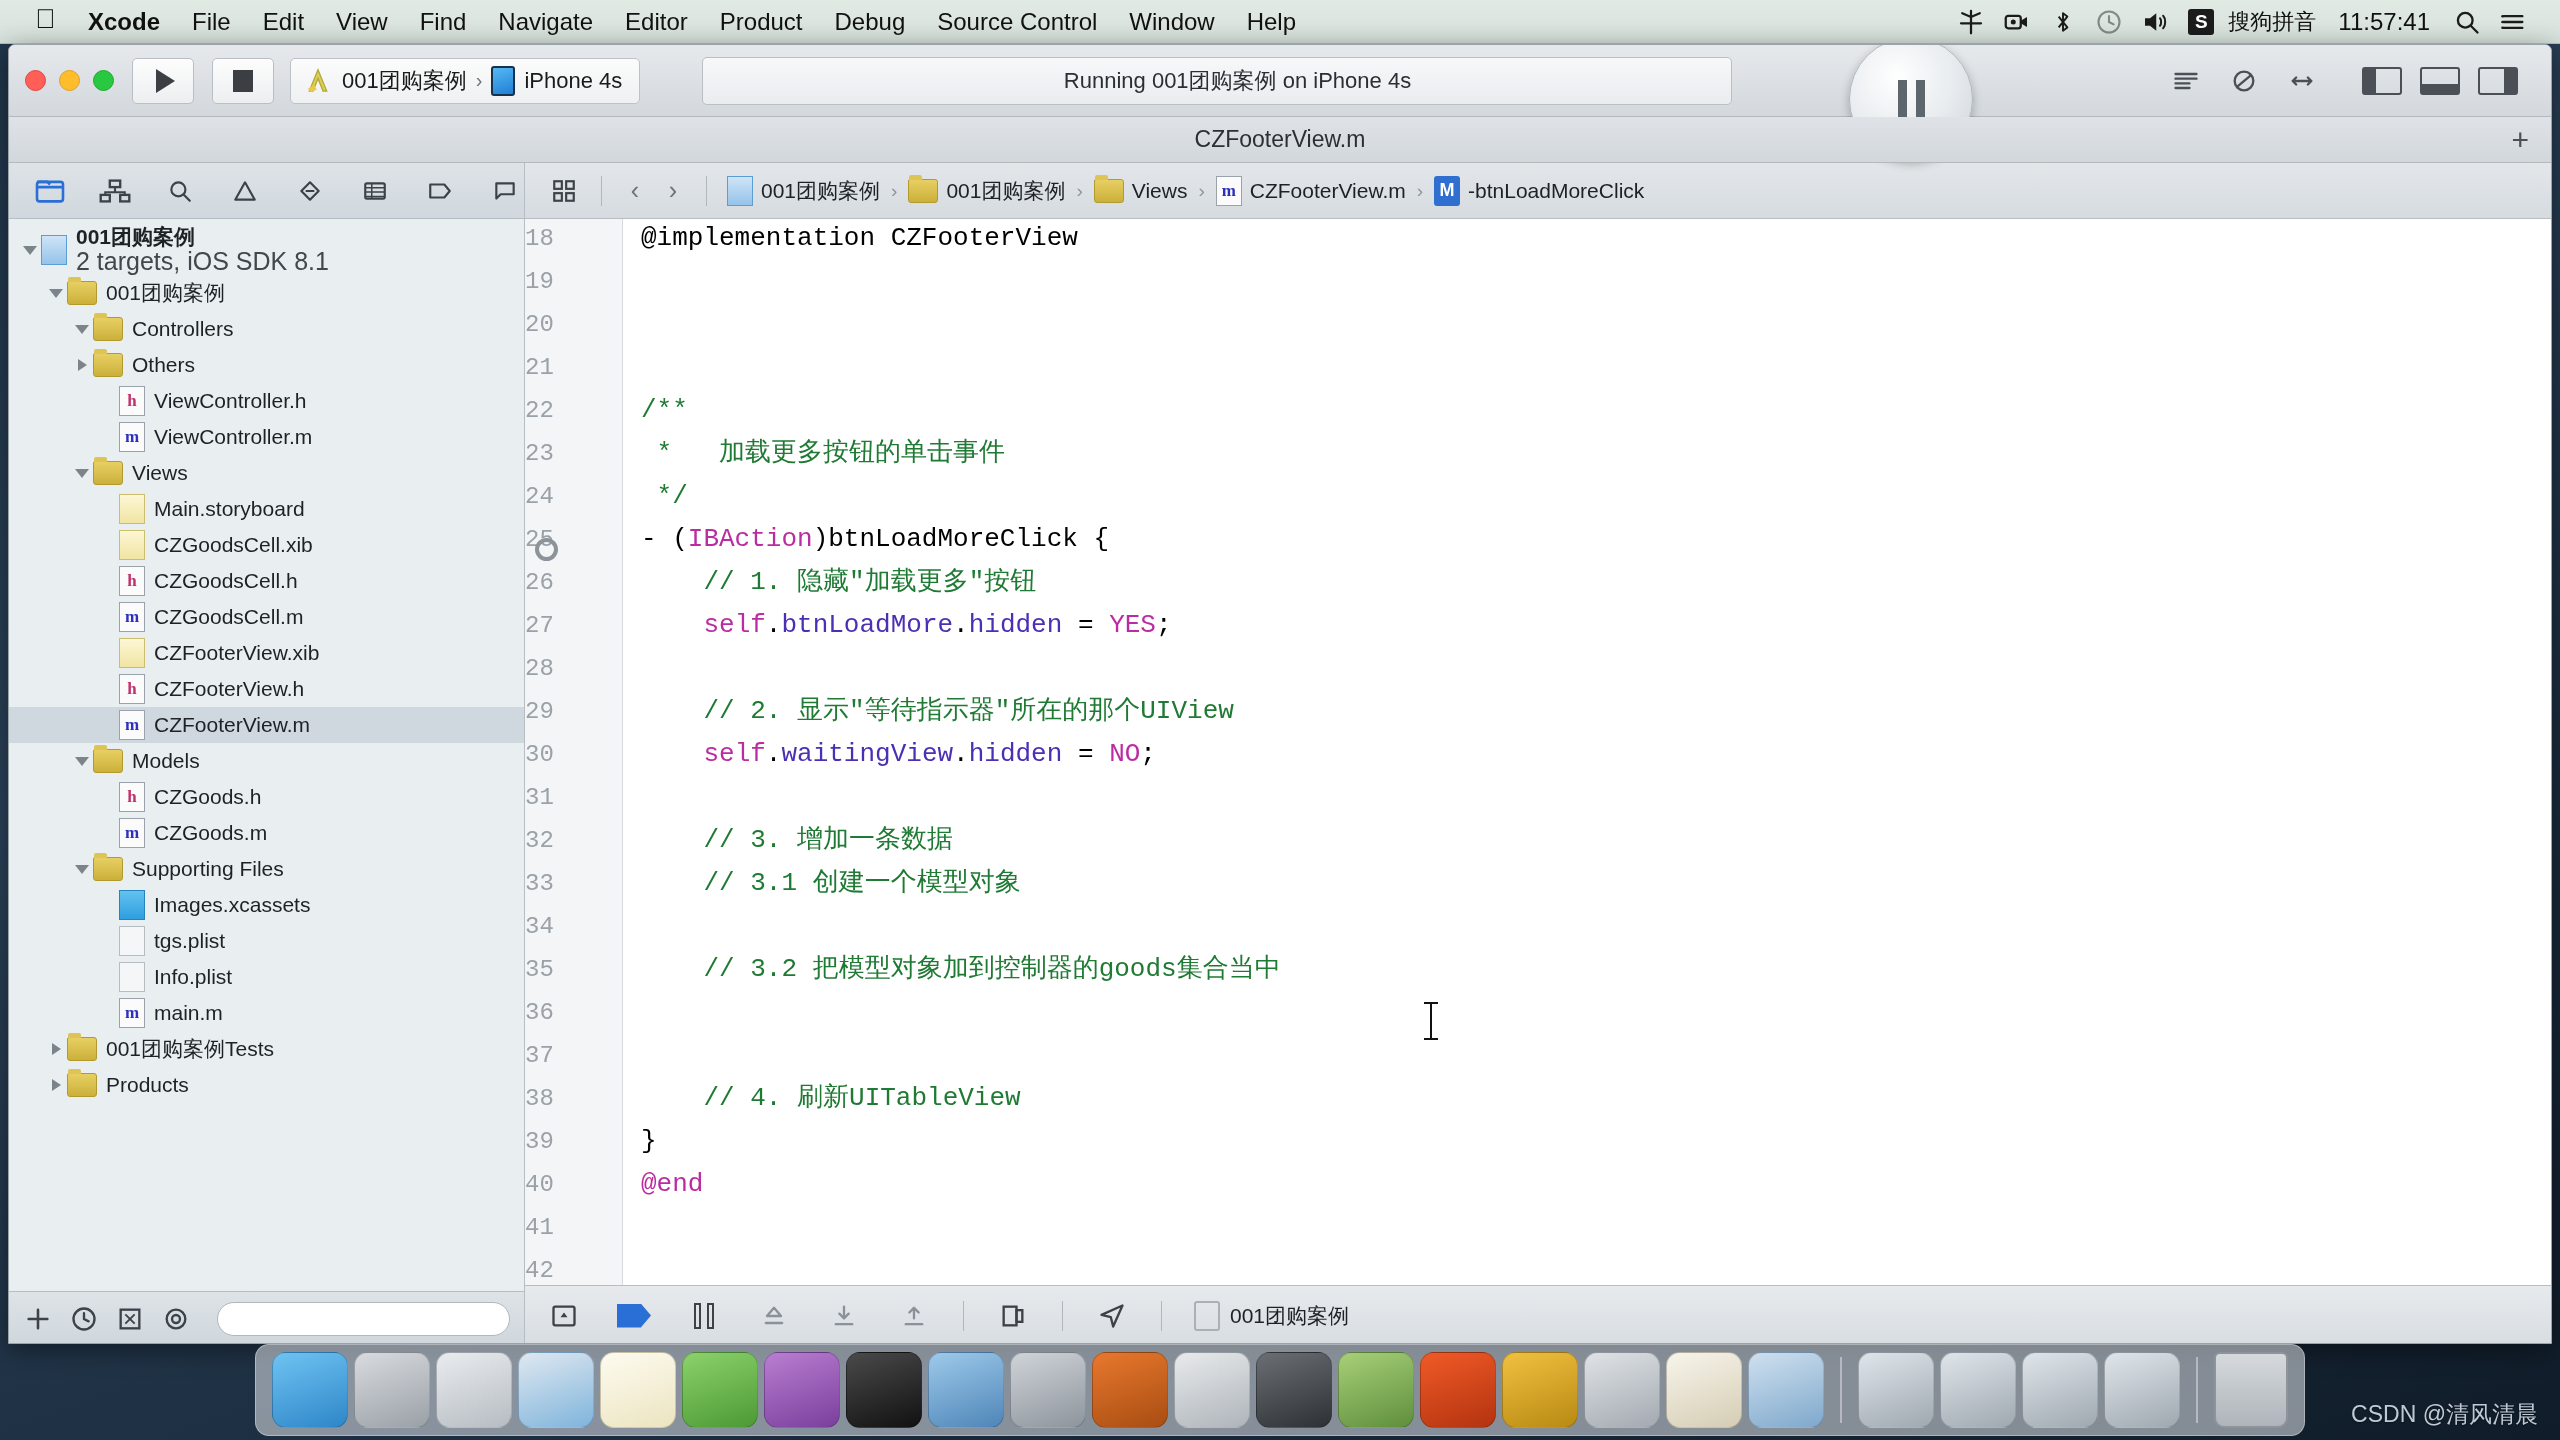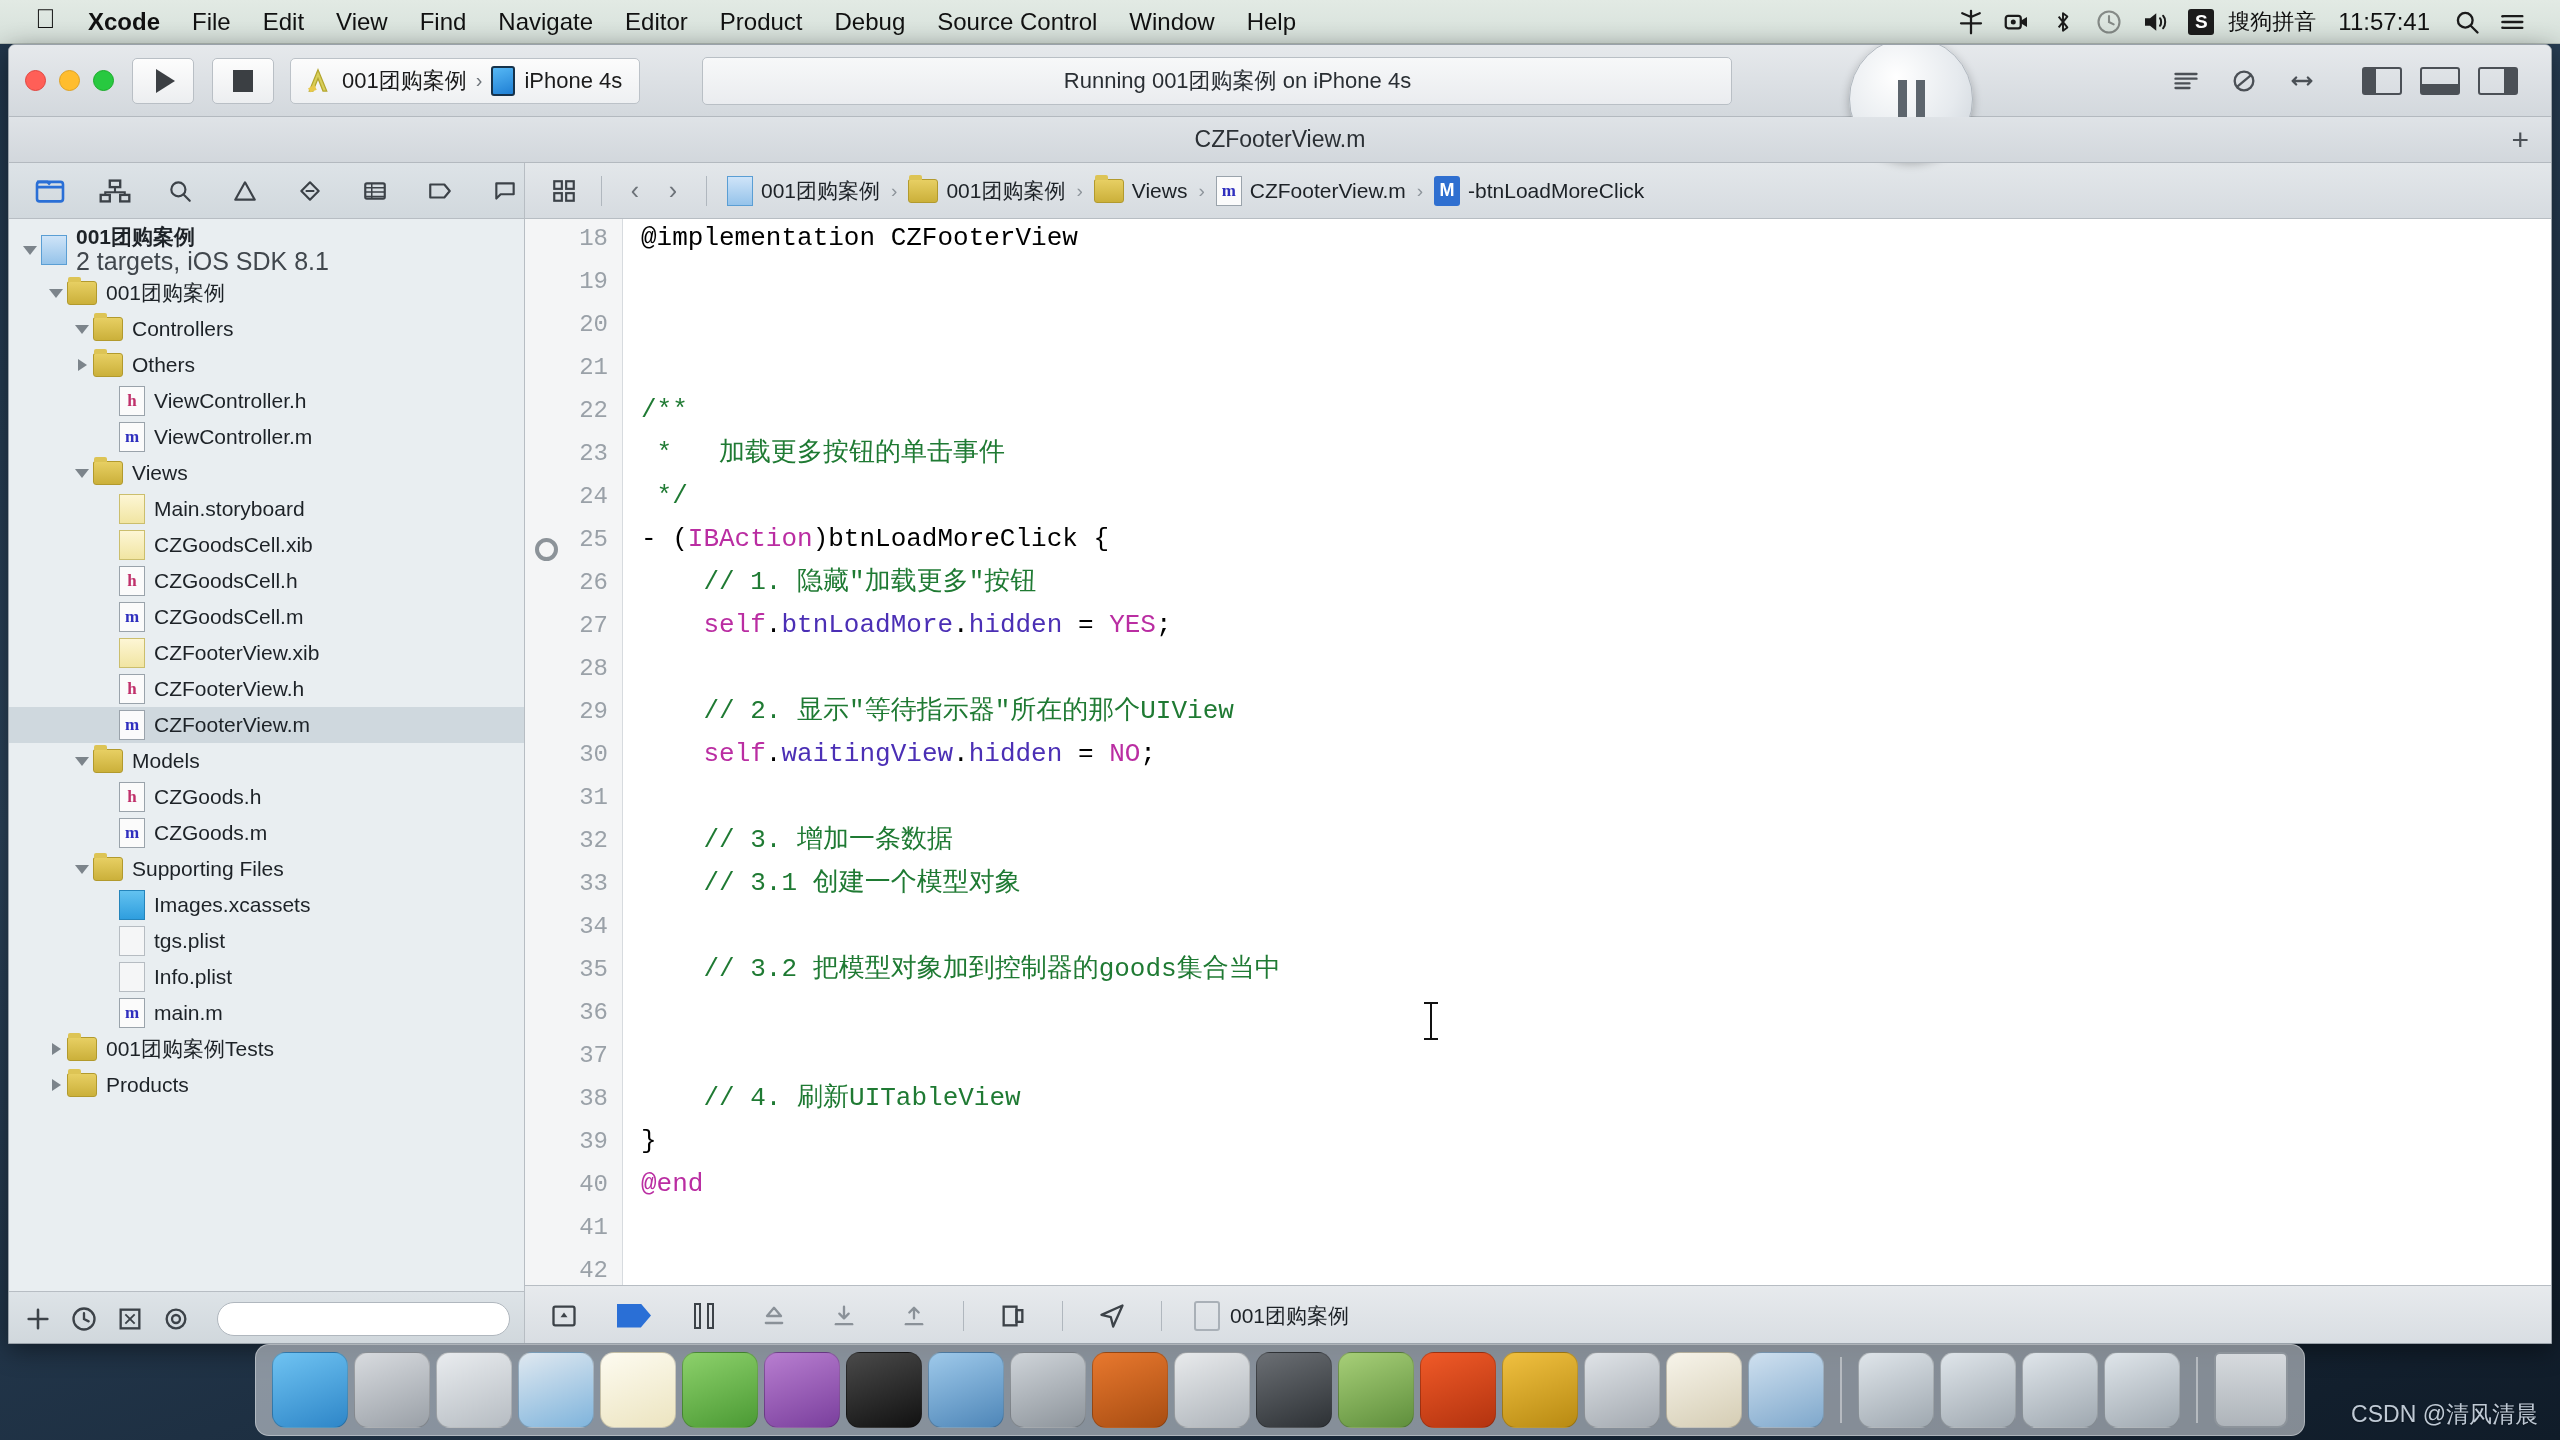--- a/index.html
+++ b/index.html
@@ -230,21 +230,21 @@
     width: 26px; height: 30px; background: #2f6fd0; color: #fff;
     border-radius: 3px; font-size: 18px; font-weight: bold;
     display: flex; align-items: center; justify-content: center;
   }
 
   #code-area { flex: 1; display: flex; background: #fff; overflow: hidden; position: relative; }
   #gutter {
     width: 98px; flex: none; background: #f4f5f6;
     border-right: 1px solid #d7dbdf;
     font-family: "Liberation Mono", monospace; font-size: 24px;
-    color: #9aa1a8; text-align: right; padding-top: 10px;
+    color: #9aa1a8; text-align: left; padding-top: 10px;
     position: relative;
   }
   #gutter .ln { height: 43px; line-height: 43px; padding-right: 14px; }
   .bp {
     position: absolute; left: 10px;
     width: 23px; height: 23px; border-radius: 50%;
     border: 4px solid #8c9399; background: transparent;
   }
   #code {
     flex: 1; padding: 10px 0 0 18px;

